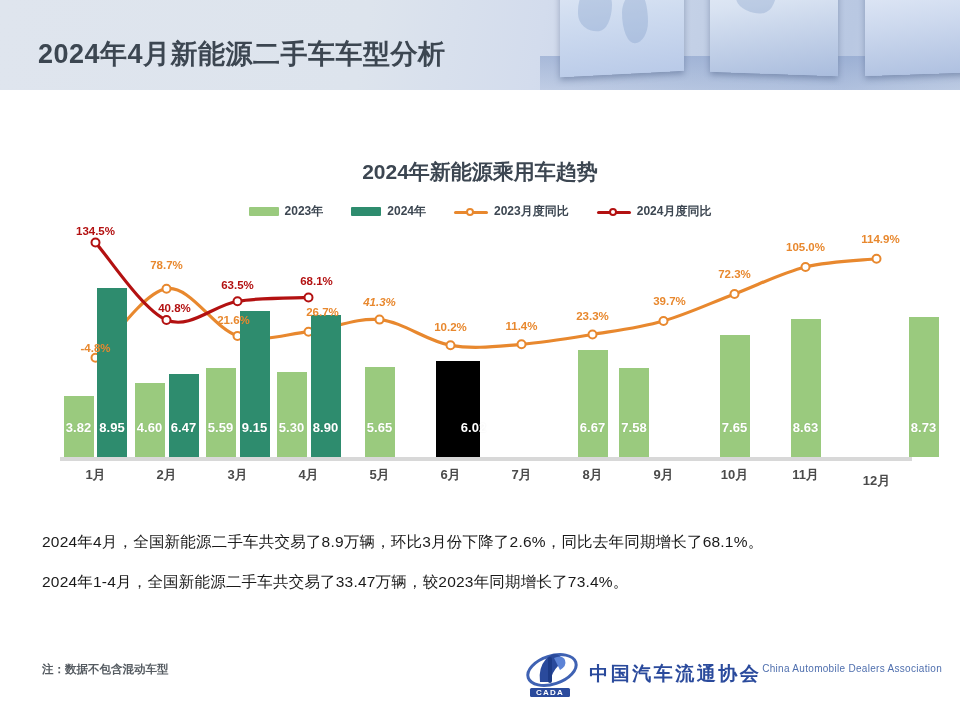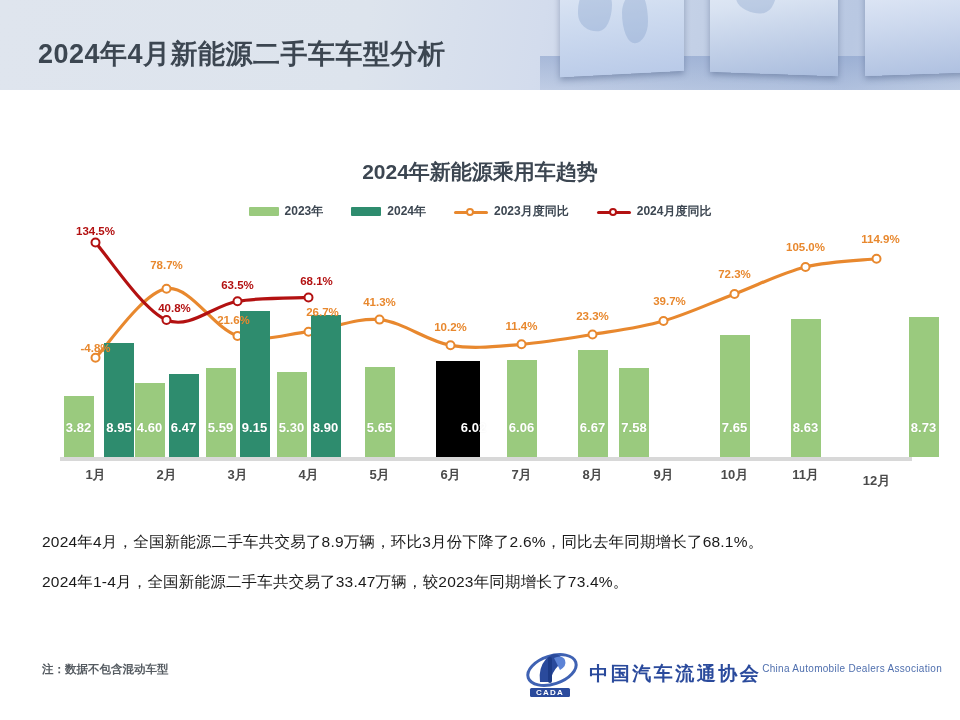--- a/index.html
+++ b/index.html
@@ -255,21 +255,21 @@
       <circle cx="816.5" cy="28.74933333333334" r="4" fill="#ffffff" stroke="#E8882E" stroke-width="2"></circle>
       <path d="M 35.5 12.546666666666667 C 47.333333333333336 25.456444444444443, 82.83333333333333 80.22311111111111, 106.5 90.00533333333334 C 130.16666666666666 99.78755555555557, 153.83333333333334 75.00133333333335, 177.5 71.24000000000001 C 201.16666666666666 67.47866666666667, 236.66666666666666 68.07111111111112, 248.5 67.43733333333334" fill="none" stroke="#B31111" stroke-width="3.2" stroke-linecap="round"></path>
       <circle cx="35.5" cy="12.546666666666667" r="4" fill="#ffffff" stroke="#B31111" stroke-width="2"></circle>
       <circle cx="106.5" cy="90.00533333333334" r="4" fill="#ffffff" stroke="#B31111" stroke-width="2"></circle>
       <circle cx="177.5" cy="71.24000000000001" r="4" fill="#ffffff" stroke="#B31111" stroke-width="2"></circle>
       <circle cx="248.5" cy="67.43733333333334" r="4" fill="#ffffff" stroke="#B31111" stroke-width="2"></circle>
     </svg>
 <div class="bar" style="left: 3.5px; width: 30px; height: 61.12px; bottom: 5px; background: rgb(154, 202, 126);">
       <span class="bar-val">3.82</span>
     </div>
-    <div class="bar" style="left: 44px; width: 30px; height: 114px; bottom: 5px; background: rgb(46, 140, 110);">
+    <div class="bar" style="left: 37px; width: 30px; height: 169px; bottom: 5px; background: rgb(46, 140, 110);">
       <span class="bar-val">8.95</span>
     </div>
     <div class="bar" style="left: 74.5px; width: 30px; height: 73.6px; bottom: 5px; background: rgb(154, 202, 126);">
       <span class="bar-val">4.60</span>
     </div>
     <div class="bar" style="left: 108.5px; width: 30px; height: 83px; bottom: 5px; background: rgb(46, 140, 110);">
       <span class="bar-val">6.47</span>
     </div>
     <div class="bar" style="left: 145.5px; width: 30px; height: 89.44px; bottom: 5px; background: rgb(154, 202, 126);">
       <span class="bar-val">5.59</span>
@@ -281,44 +281,41 @@
       <span class="bar-val">5.30</span>
     </div>
     <div class="bar" style="left: 250.5px; width: 30px; height: 142.4px; bottom: 5px; background: rgb(46, 140, 110);">
       <span class="bar-val">8.90</span>
     </div>
     <div class="bar" style="left: 304.5px; width: 30px; height: 90.4px; bottom: 5px; background: rgb(154, 202, 126);">
       <span class="bar-val">5.65</span>
     </div>
     <div class="bar" style="left: 375.5px; width: 44px; height: 96.32px; bottom: 5px; background: #000000; padding-left: 32px;">
       <span class="bar-val">6.02</span>
-    </div>
-    <div class="bar" style="left: 446.5px; width: 30px; height: 96.96px; bottom: 5px; background: rgb(154, 202, 126);">
-      <span class="bar-val">6.06</span>
     </div>
     <div class="bar" style="left: 517.5px; width: 30px; height: 106.72px; bottom: 5px; background: rgb(154, 202, 126);">
       <span class="bar-val">6.67</span>
     </div>
     <div class="bar" style="left: 559px; width: 30px; height: 89px; bottom: 5px; background: rgb(154, 202, 126);">
       <span class="bar-val">7.58</span>
     </div>
     <div class="bar" style="left: 659.5px; width: 30px; height: 122.4px; bottom: 5px; background: rgb(154, 202, 126);">
       <span class="bar-val">7.65</span>
     </div>
     <div class="bar" style="left: 730.5px; width: 30px; height: 138.08px; bottom: 5px; background: rgb(154, 202, 126);">
       <span class="bar-val">8.63</span>
     </div>
     <div class="bar" style="left: 801.5px; width: 30px; height: 139.68px; bottom: 5px; background: rgb(154, 202, 126); margin-left: 47px;">
       <span class="bar-val">8.73</span>
     </div>
     <div class="pct" style="left: 35.5px; top: 111.701px; color: rgb(232, 136, 46);">-4.8%</div>
     <div class="pct" style="left: 106.5px; top: 28.6747px; color: rgb(232, 136, 46);">78.7%</div>
     <div class="pct" style="left: 173.5px; top: 83.8773px; color: rgb(232, 136, 46);">21.6%</div>
     <div class="pct" style="left: 262.5px; top: 75.6613px; color: rgb(232, 136, 46);">26.7%</div>
-    <div class="pct" style="left: 319.5px; top: 65.592px; color: rgb(232, 136, 46);">41.3%</div>
+    <div class="pct" style="left: 319.5px; top: 65.592px; color: rgb(232, 136, 46); font-style: italic;">41.3%</div>
     <div class="pct" style="left: 390.5px; top: 91.3013px; color: rgb(232, 136, 46);">10.2%</div>
     <div class="pct" style="left: 461.5px; top: 90.3093px; color: rgb(232, 136, 46);">11.4%</div>
     <div class="pct" style="left: 532.5px; top: 80.472px; color: rgb(232, 136, 46);">23.3%</div>
     <div class="pct" style="left: 609.5px; top: 64.9147px; color: rgb(232, 136, 46);">39.7%</div>
     <div class="pct" style="left: 674.5px; top: 37.9653px; color: rgb(232, 136, 46); text-align: center;">72.3%</div>
     <div class="pct" style="left: 745.5px; top: 10.9333px; color: rgb(232, 136, 46);">105.0%</div>
     <div class="pct" style="left: 820.5px; top: 2.74933px; color: rgb(232, 136, 46);">114.9%</div>
     <div class="pct" style="left: 35.5px; top: -5.45333px; color: rgb(179, 17, 17);">134.5%</div>
     <div class="pct" style="left: 114.5px; top: 72.0053px; color: rgb(179, 17, 17);">40.8%</div>
     <div class="pct" style="left: 177.5px; top: 49.24px; color: rgb(179, 17, 17);">63.5%</div>

